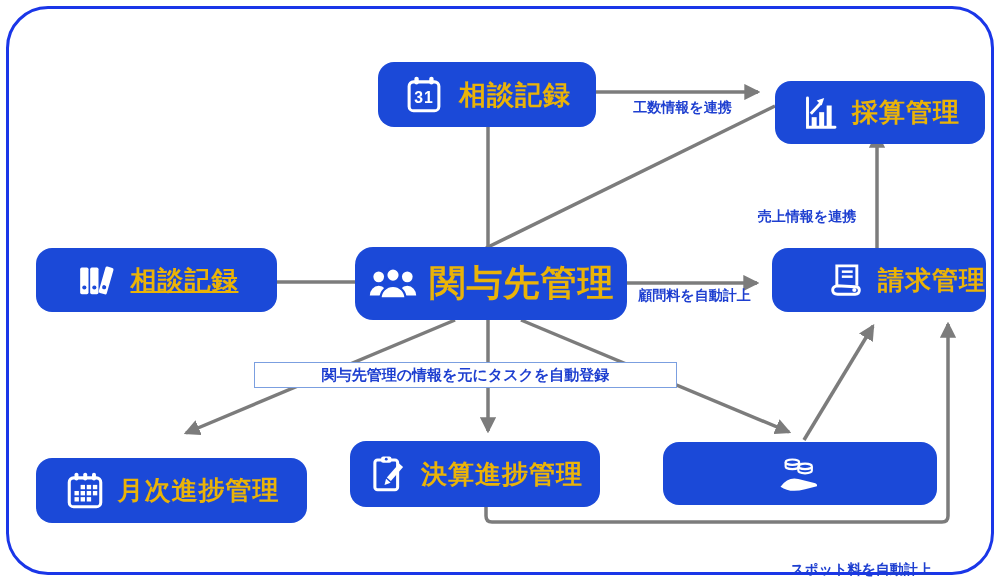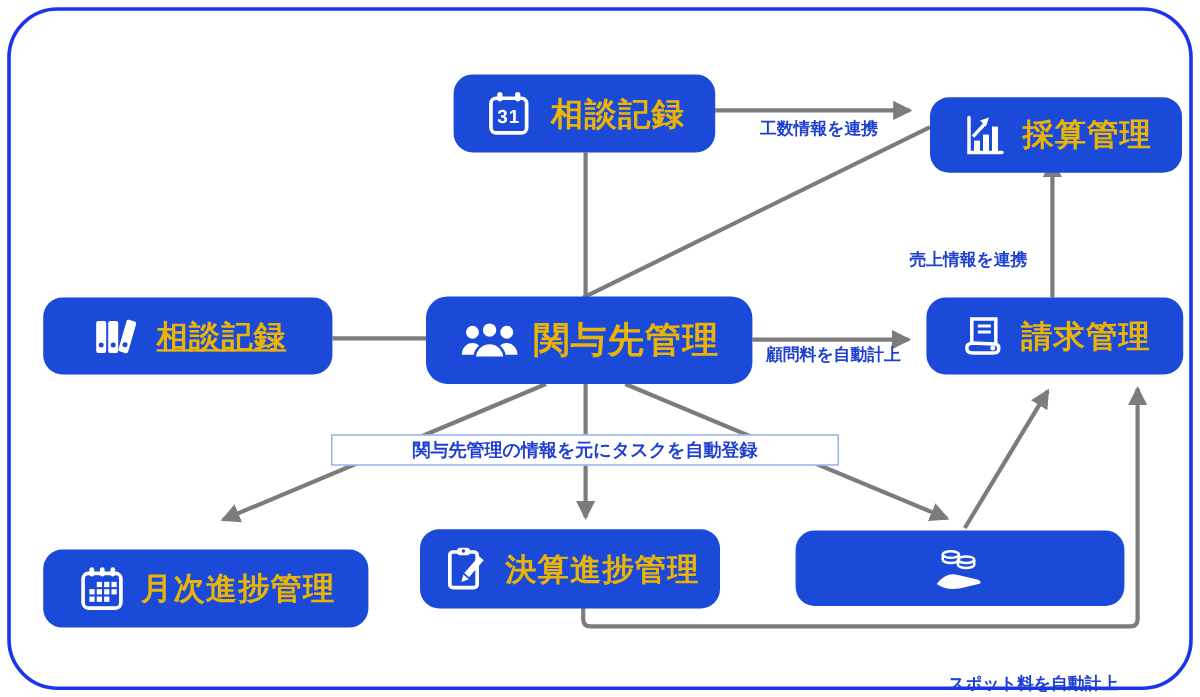--- a/index.html
+++ b/index.html
@@ -14,32 +14,32 @@
   .frame{position:absolute;left:6px;top:6px;right:6px;bottom:6px;
          border:3px solid var(--frame);border-radius:42px;background:#fff;}
   .edges{position:absolute;left:0;top:0;width:1000px;height:581px;}
   .node{position:absolute;background:var(--blue);color:#eab308;border-radius:16px;
         display:flex;align-items:center;justify-content:center;font-weight:700;
         letter-spacing:1px;}
   .node .nicon{display:flex;align-items:center;justify-content:center;}
   #node-business-daily-report{left:378px;top:62px;width:218px;height:65px;font-size:27px;gap:14px;}
   #node-profitability        {left:775px;top:61px;width:210px;height:63px;font-size:26px;gap:12px;margin-top:20px;}
   #node-consultation         {left:36px;top:248px;width:241px;height:64px;font-size:26px;gap:14px;text-decoration:underline;}
-  #node-client               {left:355px;top:247px;width:272px;height:73px;font-size:30px;gap:12px;border-radius:18px;}
-  #node-billing              {left:772px;top:248px;width:214px;height:64px;font-size:26px;gap:12px;}
+  #node-client               {left:355px;top:247px;width:272px;height:73px;font-size:36px;gap:12px;border-radius:18px;}
+  #node-billing              {left:772px;top:248px;width:214px;height:64px;font-size:26px;gap:12px;justify-content:flex-end;}
   #node-monthly-progress     {left:36px;top:458px;width:271px;height:65px;font-size:26px;gap:12px;}
   #node-settlement-progress  {left:350px;top:441px;width:250px;height:66px;font-size:26px;gap:12px;}
   #node-tax-return-progress  {left:663px;top:442px;width:274px;height:63px;font-size:23px;gap:10px;letter-spacing:0;}
   .edge-label{position:absolute;color:var(--lblue);font-weight:700;font-size:14px;
               text-align:center;white-space:nowrap;margin-top:31px;}
   #label-man-hours   {left:600px;top:68px;width:165px;}
   #label-sales       {left:746px;top:177px;width:122px;}
   #label-advisory-fee{left:622px;top:256px;width:145px;}
   #label-spot-fee    {left:775px;top:530px;width:172px;font-family:Liberation Mono, monospace;}
-  .note-box{position:absolute;left:276px;top:362px;width:423px;height:26px;
+  .note-box{position:absolute;left:254px;top:362px;width:423px;height:26px;
             background:#fff;border:1px solid #7b9fe0;box-sizing:border-box;
             display:flex;align-items:center;justify-content:center;
             color:var(--lblue);font-weight:700;font-size:15px;white-space:nowrap;}
 </style>
 </head>
 <body>
 
 <div class="frame"></div>
 
 <svg class="edges" viewBox="0 0 1000 581">

